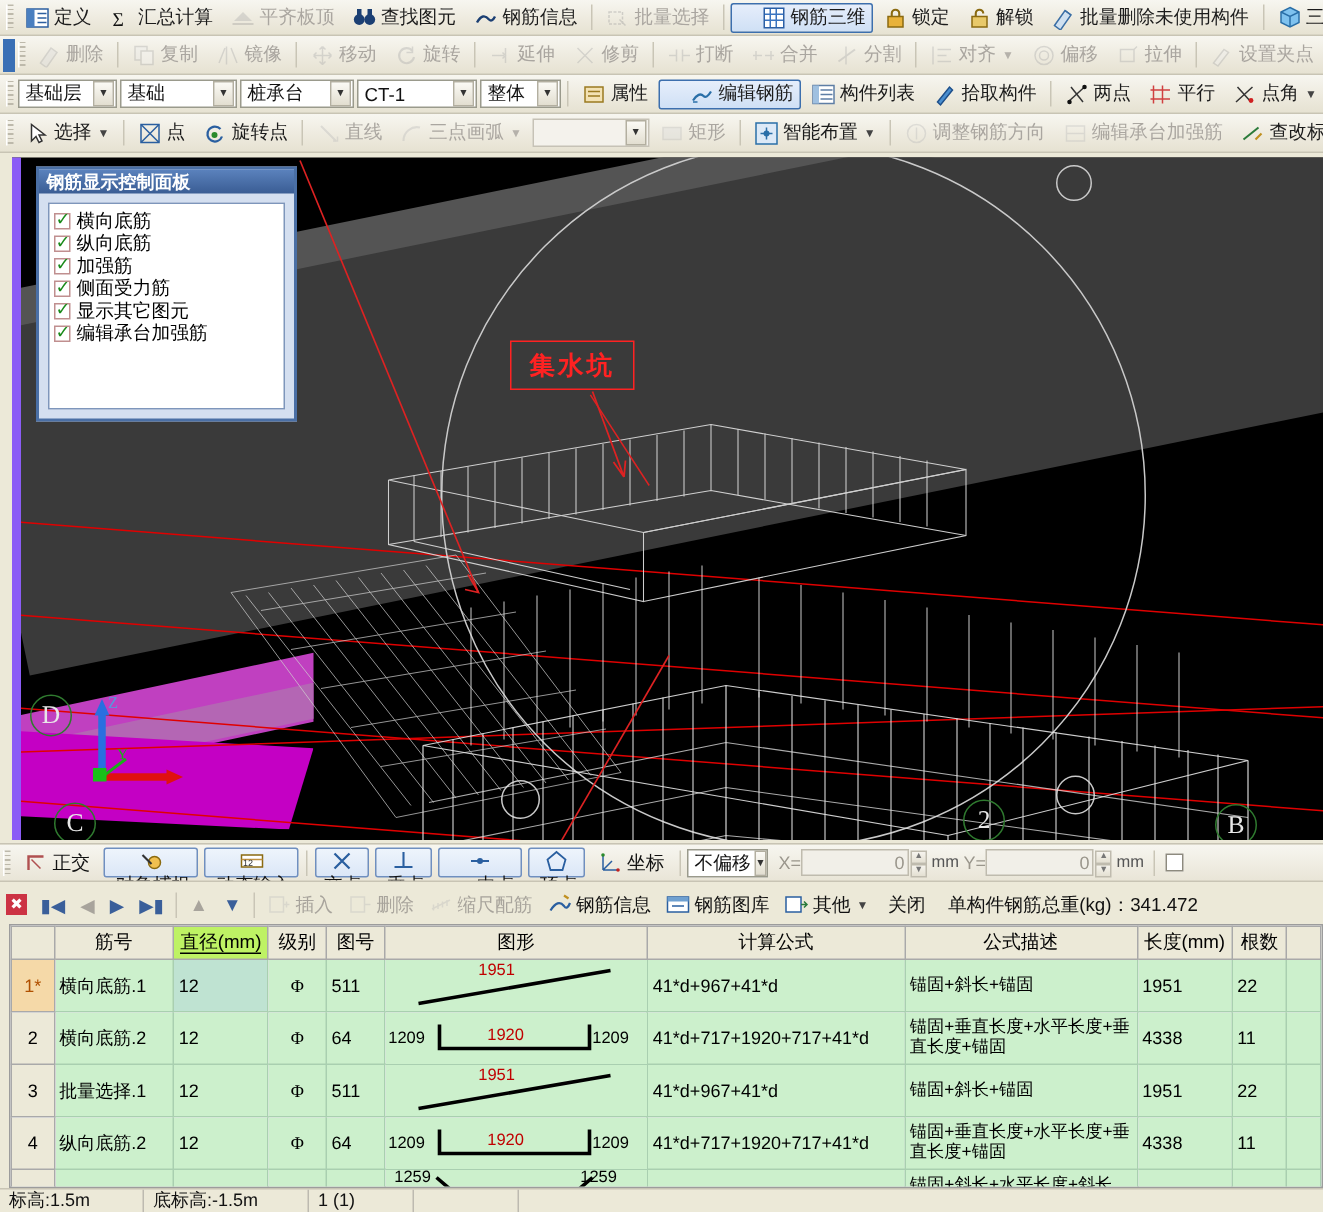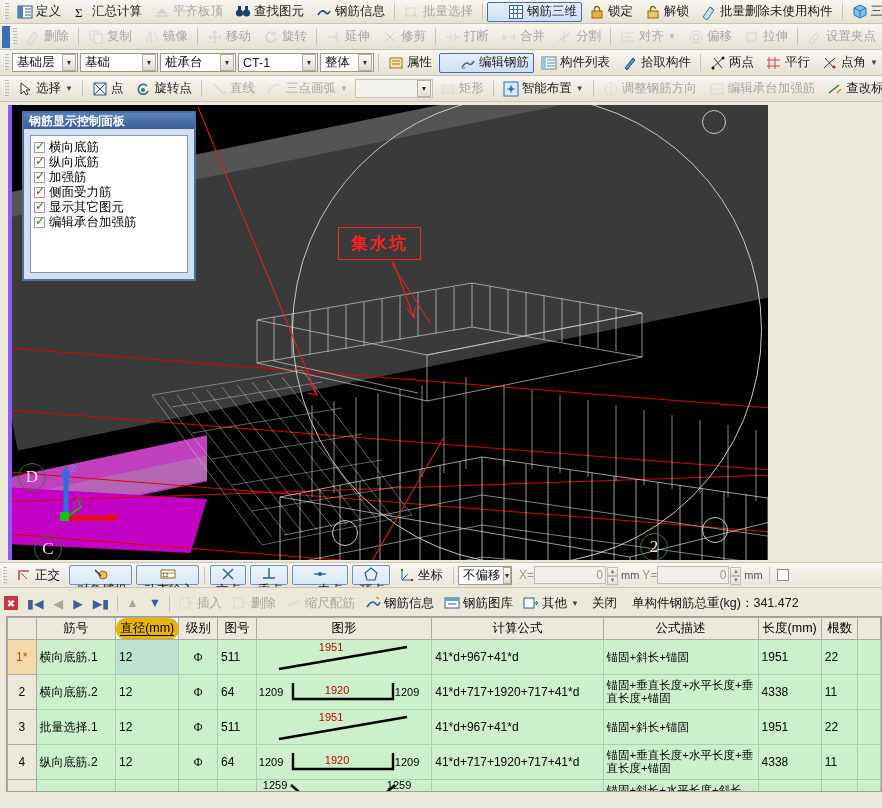--- a/index.html
+++ b/index.html
@@ -62,23 +62,23 @@
     background: linear-gradient(180deg,#fbfaf5,#e2ded0);
     border:1px solid #b3afa0;
     display:flex;align-items:center;justify-content:center;
     font-size:7px;color:#333;
   }
   .combo.dis { background:#f4f2ec; color:#b0aca4; border-color:#c6c2b6; }
 
   
   .viewport {
     position: absolute; left: 8px; top: 105px;
-    width: 760px; height: 455px;
+    width: 874px; height: 455px;
     background: #000; overflow: hidden;
-    border-left: 4px solid #8b5cf6;
+    border-left: 6px solid #8b5cf6;
   }
   .vp-inner { position:absolute; inset:0; }
 
   
   .band {
     position:absolute; left:-40px; top:120px; width:990px; height:230px;
     background:#3a3a3a;
     transform: rotate(-11.5deg);
     transform-origin: 0 0;
   }
@@ -193,21 +193,21 @@
 
   .grid-wrap {
     position:absolute; left:6px; top:26px; right:0; bottom:16px;
     border:1px solid #9c9c9c; background:#fff; overflow:hidden;
   }
   table.grid { border-collapse: collapse; width: 100%; table-layout: fixed; }
   table.grid th {
     background:#ece9d8; border:1px solid #a9a9a9;
     font-weight:normal; font-size:12.5px; height:22px; color:#000;
   }
-  table.grid th.hl { background:#eab308;border-radius:10px; }
+  table.grid th.hl { background:#bef264; }
   table.grid th.hl span { border-bottom:1px solid #000; }
   table.grid td {
     border:1px solid #a9cfb0; background:#ccf0cc; font-size:12px;
     height:34px; padding:0 3px; color:#000; vertical-align:middle;
     overflow:hidden;
   }
   table.grid td.rowno { background:#ece9d8; text-align:center; border:1px solid #a9a9a9; }
   table.grid td.rowno.act { background:#f5d9a8; color:#b05000; }
   table.grid td.dia { background:#bfe3d2; }
   table.grid td.shape { padding:0; position:relative; }
@@ -1165,15 +1165,21 @@
               <td>41*d+767+2203+767+41*d</td>
               <td style="font-size:11.5px;line-height:13px">锚固+斜长+水平长度+斜长+锚固</td>
               <td>4721</td>
               <td>1</td>
               <td></td>
             </tr>
           </tbody>
       </table>
     </div>
 
+    <div class="statusbar" id="sbar">
+        <span class="sb-cell" style="min-width:96px">标高:1.5m</span>
+        <span class="sb-cell" style="min-width:110px">底标高:-1.5m</span>
+        <span class="sb-cell" style="min-width:70px">1 (1)</span>
+        <span class="sb-cell" style="min-width:70px"></span>
+      </div>
   </div>
 
 </div>
 
 </body></html>

